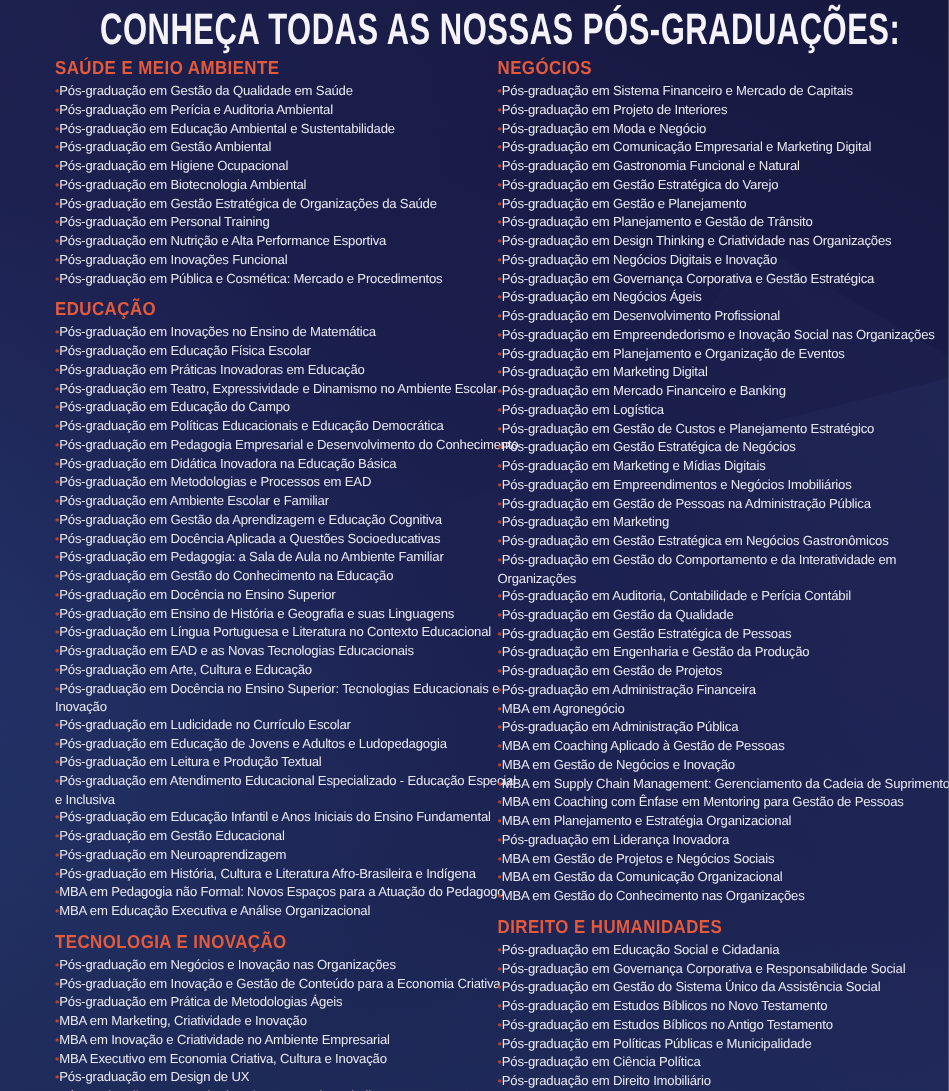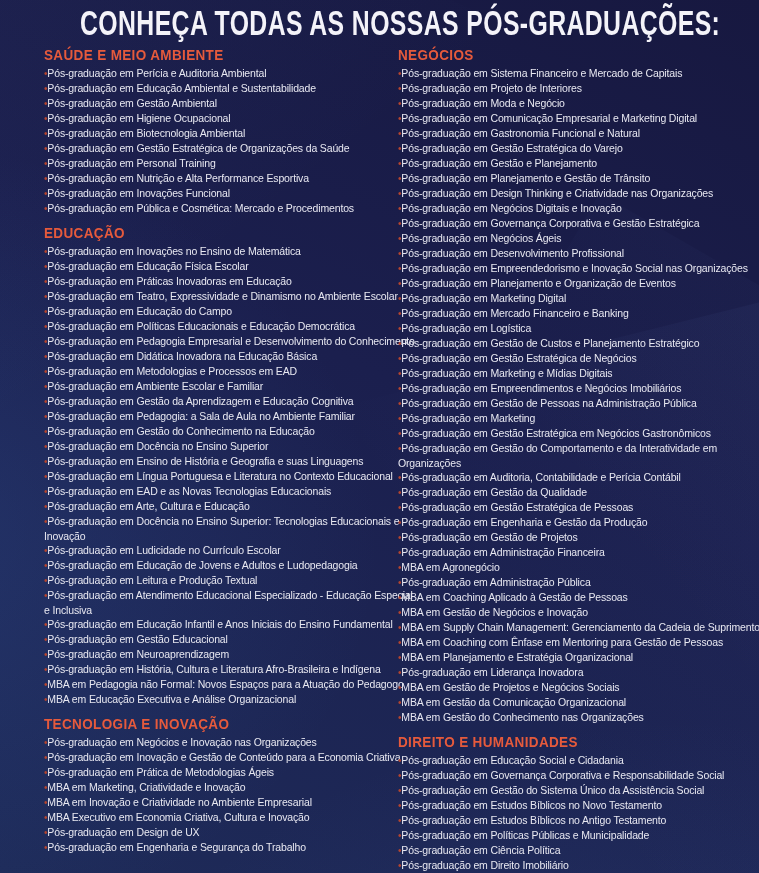--- a/index.html
+++ b/index.html
@@ -85,20 +85,21 @@
 <div class="bg-shape s3"></div>
 
 <header>
   <h1><span class="title">CONHEÇA TODAS AS NOSSAS PÓS-GRADUAÇÕES:</span></h1>
 </header>
 
 <main class="columns">
   <div class="column left">
       <section class="section">
         <h2 class="heading">SAÚDE E MEIO AMBIENTE</h2>
+        <div class="item">Pós-graduação em Gestão da Qualidade em Saúde</div>
         <div class="item">Pós-graduação em Perícia e Auditoria Ambiental</div>
         <div class="item">Pós-graduação em Educação Ambiental e Sustentabilidade</div>
         <div class="item">Pós-graduação em Gestão Ambiental</div>
         <div class="item">Pós-graduação em Higiene Ocupacional</div>
         <div class="item">Pós-graduação em Biotecnologia Ambiental</div>
         <div class="item">Pós-graduação em Gestão Estratégica de Organizações da Saúde</div>
         <div class="item">Pós-graduação em Personal Training</div>
         <div class="item">Pós-graduação em Nutrição e Alta Performance Esportiva</div>
         <div class="item">Pós-graduação em Inovações Funcional</div>
         <div class="item">Pós-graduação em Pública e Cosmética: Mercado e Procedimentos</div>
@@ -109,20 +110,21 @@
         <div class="item">Pós-graduação em Educação Física Escolar</div>
         <div class="item">Pós-graduação em Práticas Inovadoras em Educação</div>
         <div class="item">Pós-graduação em Teatro, Expressividade e Dinamismo no Ambiente Escolar</div>
         <div class="item">Pós-graduação em Educação do Campo</div>
         <div class="item">Pós-graduação em Políticas Educacionais e Educação Democrática</div>
         <div class="item">Pós-graduação em Pedagogia Empresarial e Desenvolvimento do Conhecimento</div>
         <div class="item">Pós-graduação em Didática Inovadora na Educação Básica</div>
         <div class="item">Pós-graduação em Metodologias e Processos em EAD</div>
         <div class="item">Pós-graduação em Ambiente Escolar e Familiar</div>
         <div class="item">Pós-graduação em Gestão da Aprendizagem e Educação Cognitiva</div>
+        <div class="item">Pós-graduação em Docência Aplicada a Questões Socioeducativas</div>
         <div class="item">Pós-graduação em Pedagogia: a Sala de Aula no Ambiente Familiar</div>
         <div class="item">Pós-graduação em Gestão do Conhecimento na Educação</div>
         <div class="item">Pós-graduação em Docência no Ensino Superior</div>
         <div class="item">Pós-graduação em Ensino de História e Geografia e suas Linguagens</div>
         <div class="item">Pós-graduação em Língua Portuguesa e Literatura no Contexto Educacional</div>
         <div class="item">Pós-graduação em EAD e as Novas Tecnologias Educacionais</div>
         <div class="item">Pós-graduação em Arte, Cultura e Educação</div>
         <div class="item">Pós-graduação em Docência no Ensino Superior: Tecnologias Educacionais e
 Inovação</div>
         <div class="item">Pós-graduação em Ludicidade no Currículo Escolar</div>

